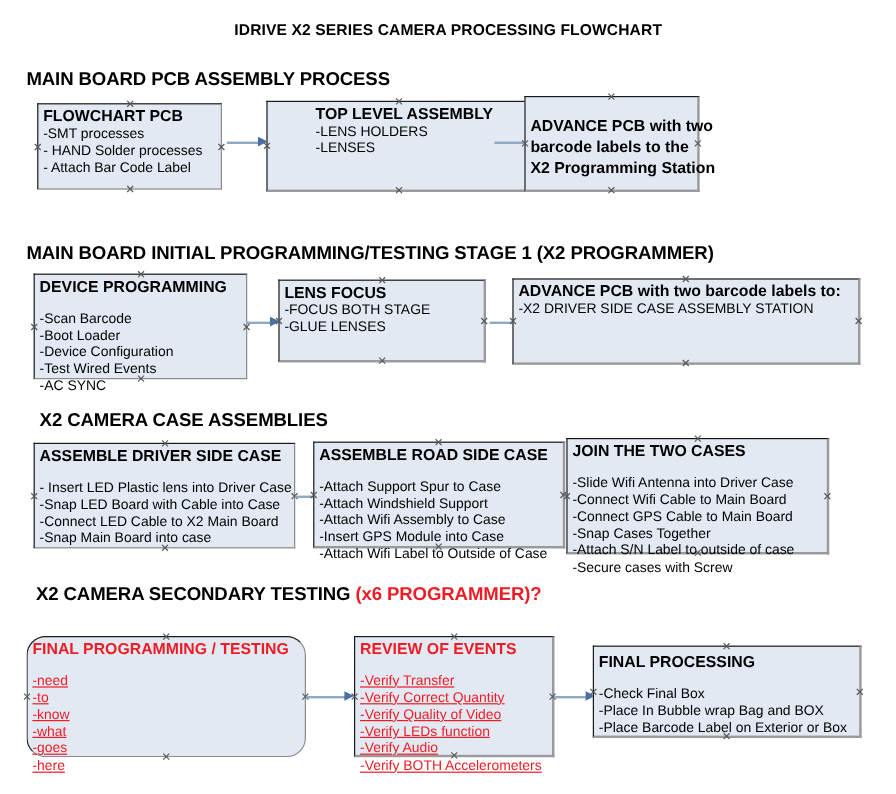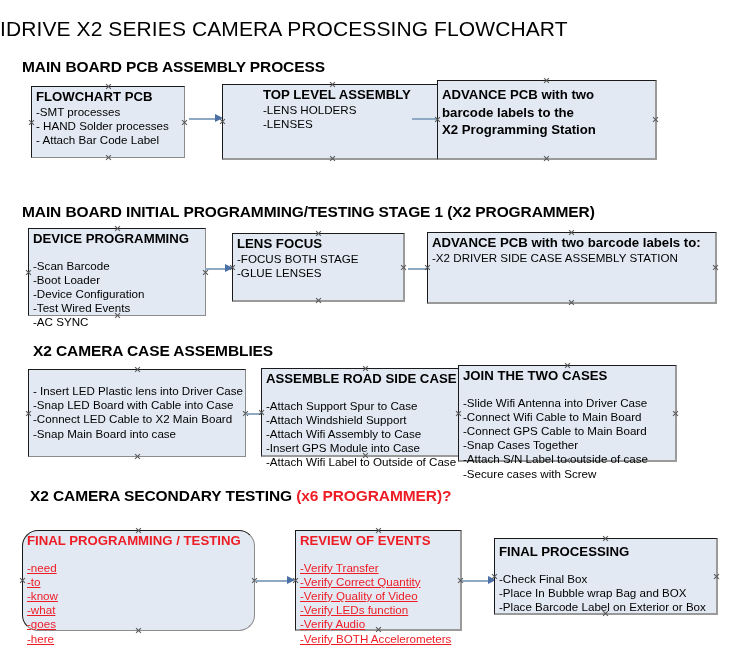--- a/index.html
+++ b/index.html
@@ -20,23 +20,23 @@
     width: 747px;
     height: 662px;
   }
 
   
   .doc-title {
     position: absolute;
     left: 0;
     top: 17px;
     width: 747px;
-    text-align: left;
-    font-size: 21px;
-    font-weight: normal;
+    text-align: center;
+    font-size: 13px;
+    font-weight: bold;
     letter-spacing: 0.1px;
     white-space: nowrap;
   }
 
   
   .section-head {
     position: absolute;
     font-size: 15.5px;
     font-weight: bold;
     white-space: nowrap;
@@ -172,21 +172,21 @@
     <span class="handle h-bottom"></span>
     <span class="handle h-left"></span>
     <span class="handle h-right"></span>
   </div>
 
   <div class="connector" style="left:412px; top:114px; width:34px;">
     <span class="shaft"></span>
     <span class="head"></span>
   </div>
 
-  <div class="fc-box shadowed" style="left:437px; top:80px; width:220px; height:80px; padding-top:5px;">
+  <div class="fc-box shadowed" style="left:437px; top:80px; width:146px; height:80px; padding-top:15px;">
     <div class="bold-multi">ADVANCE PCB with two</div>
     <div class="bold-multi">barcode labels to the</div>
     <div class="bold-multi"> X2 Programming Station</div>
     <span class="handle h-top"></span>
     <span class="handle h-bottom"></span>
     <span class="handle h-left"></span>
     <span class="handle h-right"></span>
   </div>
 
   <div class="section-head" style="left:22px; top:203px;">MAIN BOARD INITIAL PROGRAMMING/TESTING STAGE 1 (X2 PROGRAMMER)</div>
@@ -235,20 +235,21 @@
     </div>
     <span class="handle h-top"></span>
     <span class="handle h-bottom"></span>
     <span class="handle h-left"></span>
     <span class="handle h-right"></span>
   </div>
 
   <div class="section-head" style="left:33px; top:342px;">X2 CAMERA CASE ASSEMBLIES</div>
 
   <div class="fc-box" style="left:28px; top:369px; width:218px; height:88px;">
+    <div class="box-title">ASSEMBLE DRIVER SIDE CASE</div>
     <div class="box-body tight">
       <div class="box-line">- Insert LED Plastic lens into Driver Case</div>
       <div class="box-line">-Snap LED Board with Cable into Case</div>
       <div class="box-line">-Connect LED Cable to X2 Main Board</div>
       <div class="box-line">-Snap Main Board into case</div>
     </div>
     <span class="handle h-top"></span>
     <span class="handle h-bottom"></span>
     <span class="handle h-left"></span>
     <span class="handle h-right"></span>
@@ -272,21 +273,21 @@
     <span class="handle h-bottom"></span>
     <span class="handle h-left"></span>
     <span class="handle h-right"></span>
   </div>
 
   <div class="connector" style="left:470px; top:409px; width:22px;">
     <span class="shaft"></span>
     <span class="head"></span>
   </div>
 
-  <div class="fc-box shadowed" style="left:458px; top:365px; width:219px; height:97px;">
+  <div class="fc-box shadowed" style="left:472px; top:365px; width:219px; height:97px;">
     <div class="box-title">JOIN THE TWO CASES</div>
     <div class="box-body tight">
       <div class="box-line">-Slide Wifi Antenna into Driver Case</div>
       <div class="box-line">-Connect Wifi Cable to Main Board</div>
       <div class="box-line">-Connect GPS Cable to Main Board</div>
       <div class="box-line">-Snap Cases Together</div>
       <div class="box-line">-Attach S/N Label to outside of case</div>
       <div class="box-line">-Secure cases with Screw</div>
     </div>
     <span class="handle h-top"></span>

